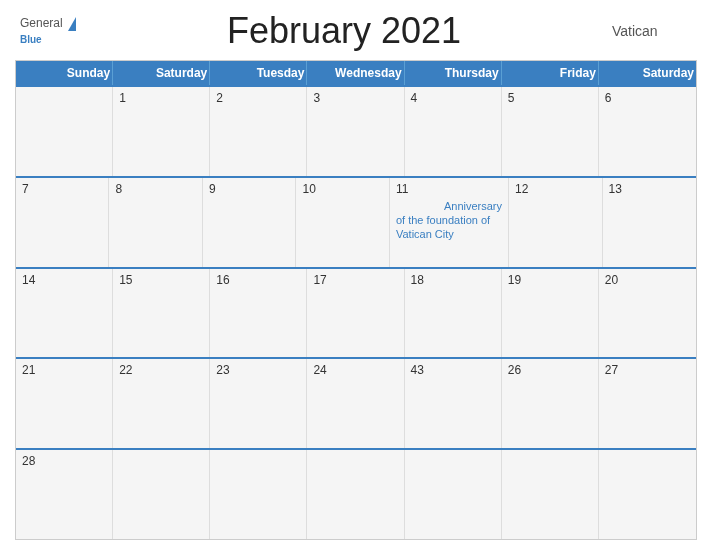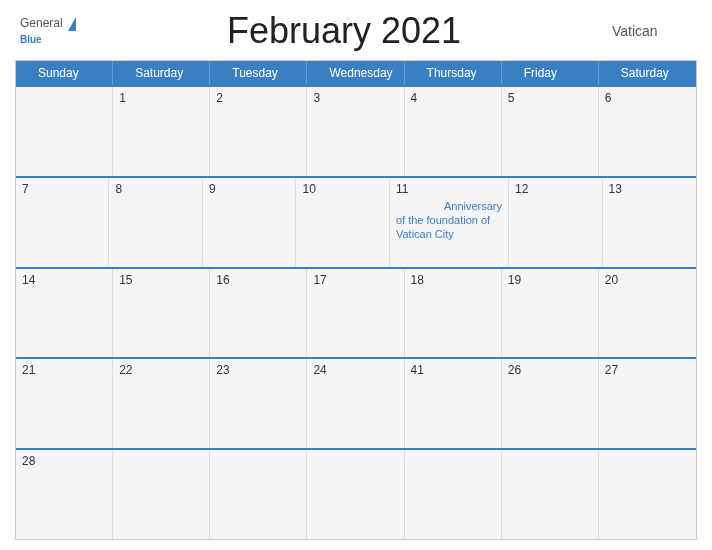--- a/index.html
+++ b/index.html
@@ -65,22 +65,22 @@
       border: 1px solid #ccc;
     }
     .cal-header {
       display: grid;
       grid-template-columns: repeat(7, 1fr);
       background: #3a7fc1;
     }
     .cal-header-cell {
       color: #fff;
       font-size: 12px;
-      font-weight: normal;
-      text-align: left;
+      font-weight: bold;
+      text-align: right;
       padding: 5px 2px;
       border-right: 1px solid #5a9fd4;
       margin-left: 20px;
     }
     .cal-header-cell:last-child {
       border-right: none;
     }
     .cal-body {
       flex: 1;
       display: flex;
@@ -235,21 +235,21 @@
         <div class="cal-cell">
             <span class="cal-date">22</span>
           </div>
         <div class="cal-cell">
             <span class="cal-date">23</span>
           </div>
         <div class="cal-cell">
             <span class="cal-date">24</span>
           </div>
         <div class="cal-cell">
-            <span class="cal-date">41</span>
+            <span class="cal-date">43</span>
           </div>
         <div class="cal-cell">
             <span class="cal-date">26</span>
           </div>
         <div class="cal-cell">
             <span class="cal-date">27</span>
           </div>
       </div>
 
       <div class="cal-week week-last">

